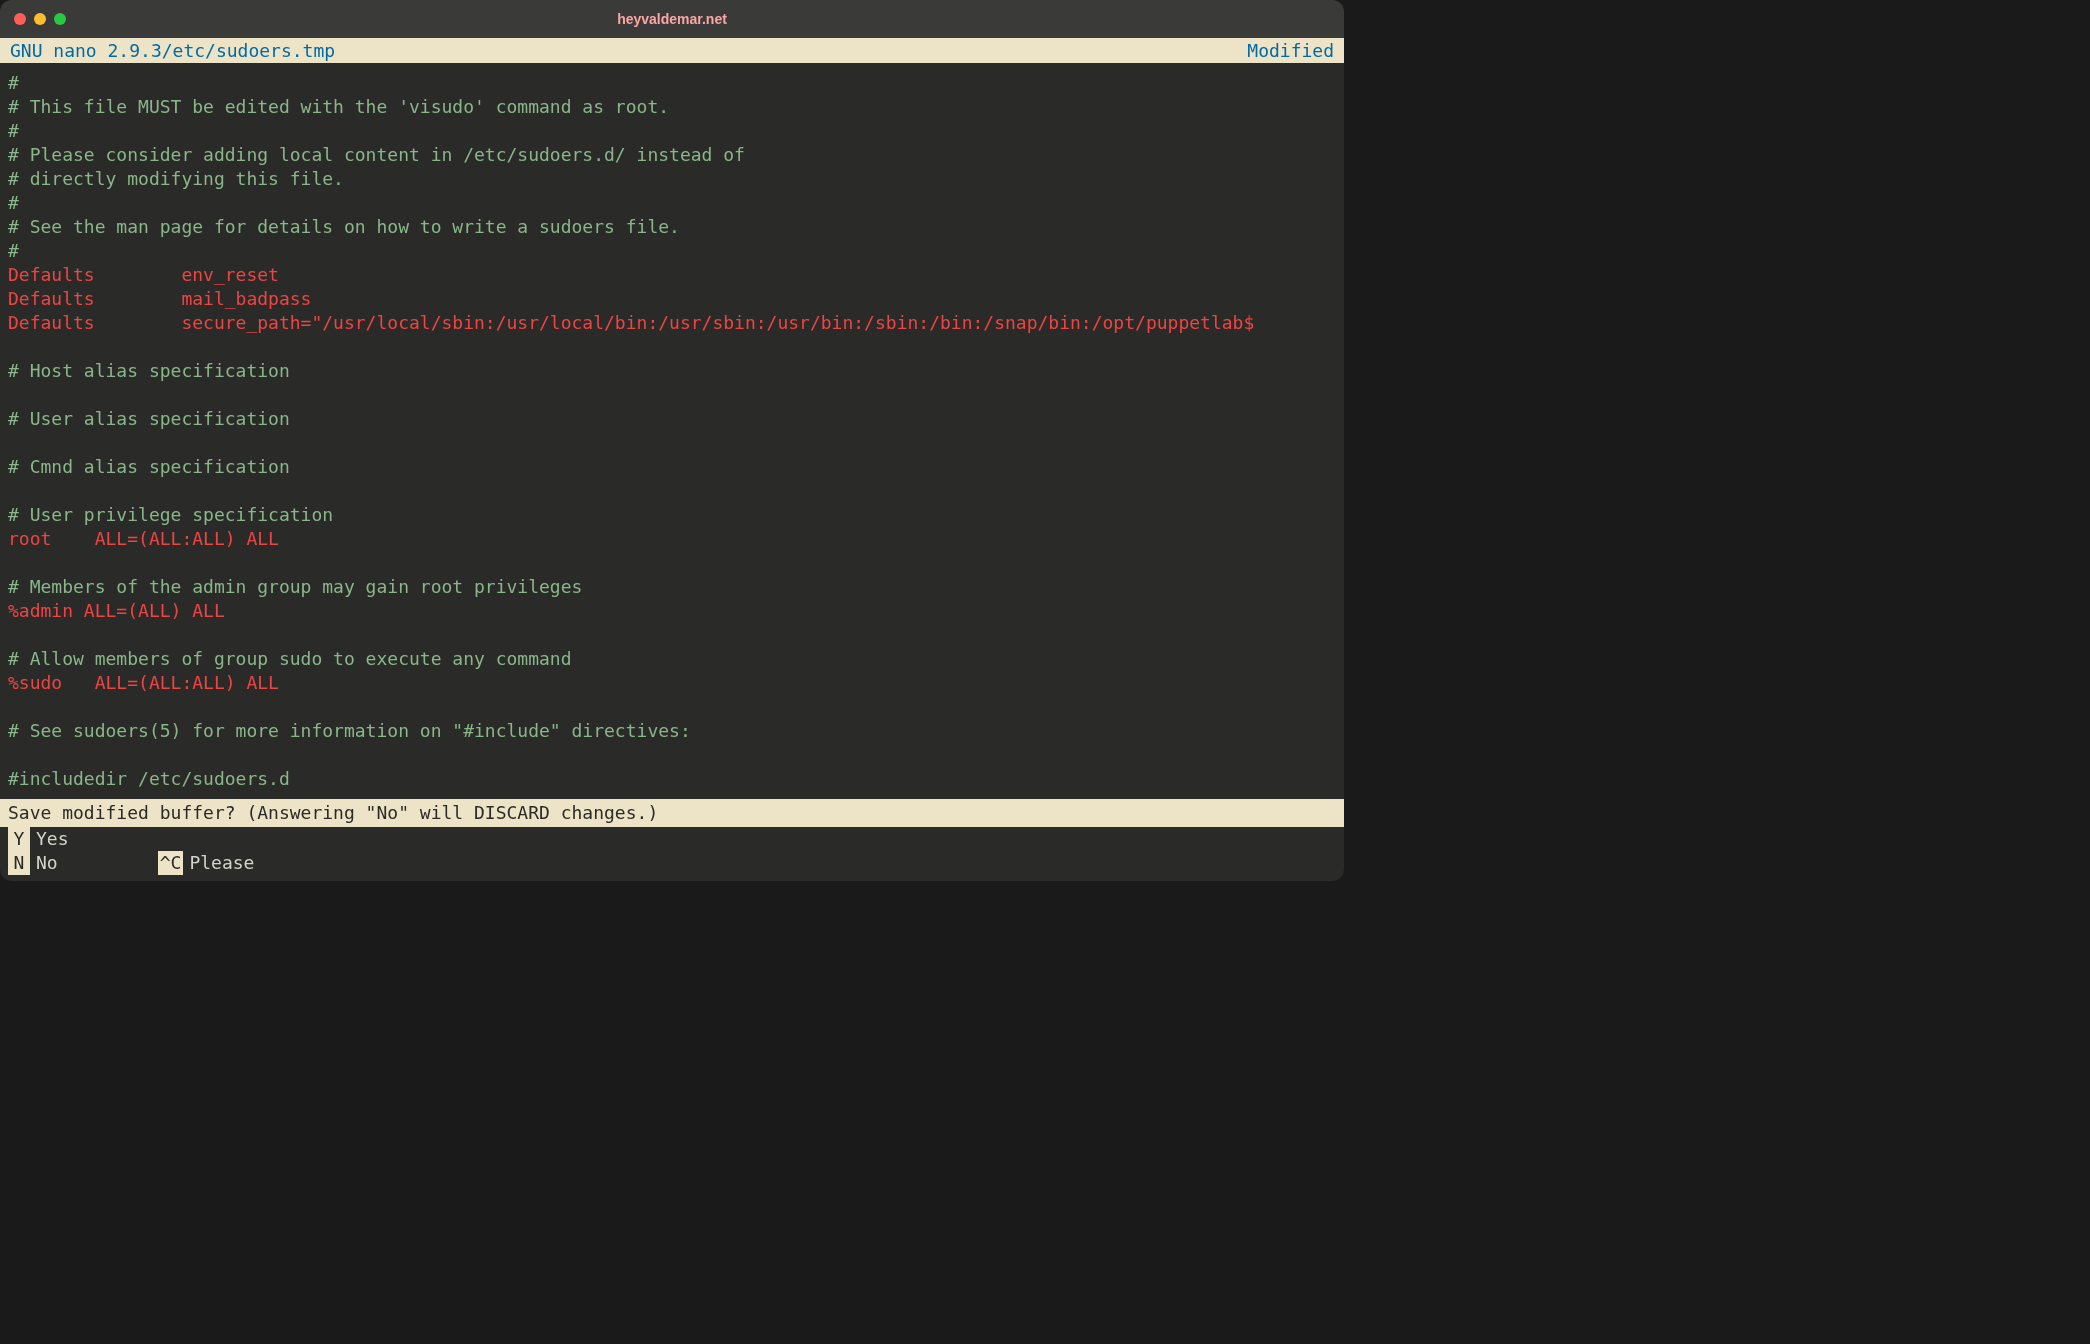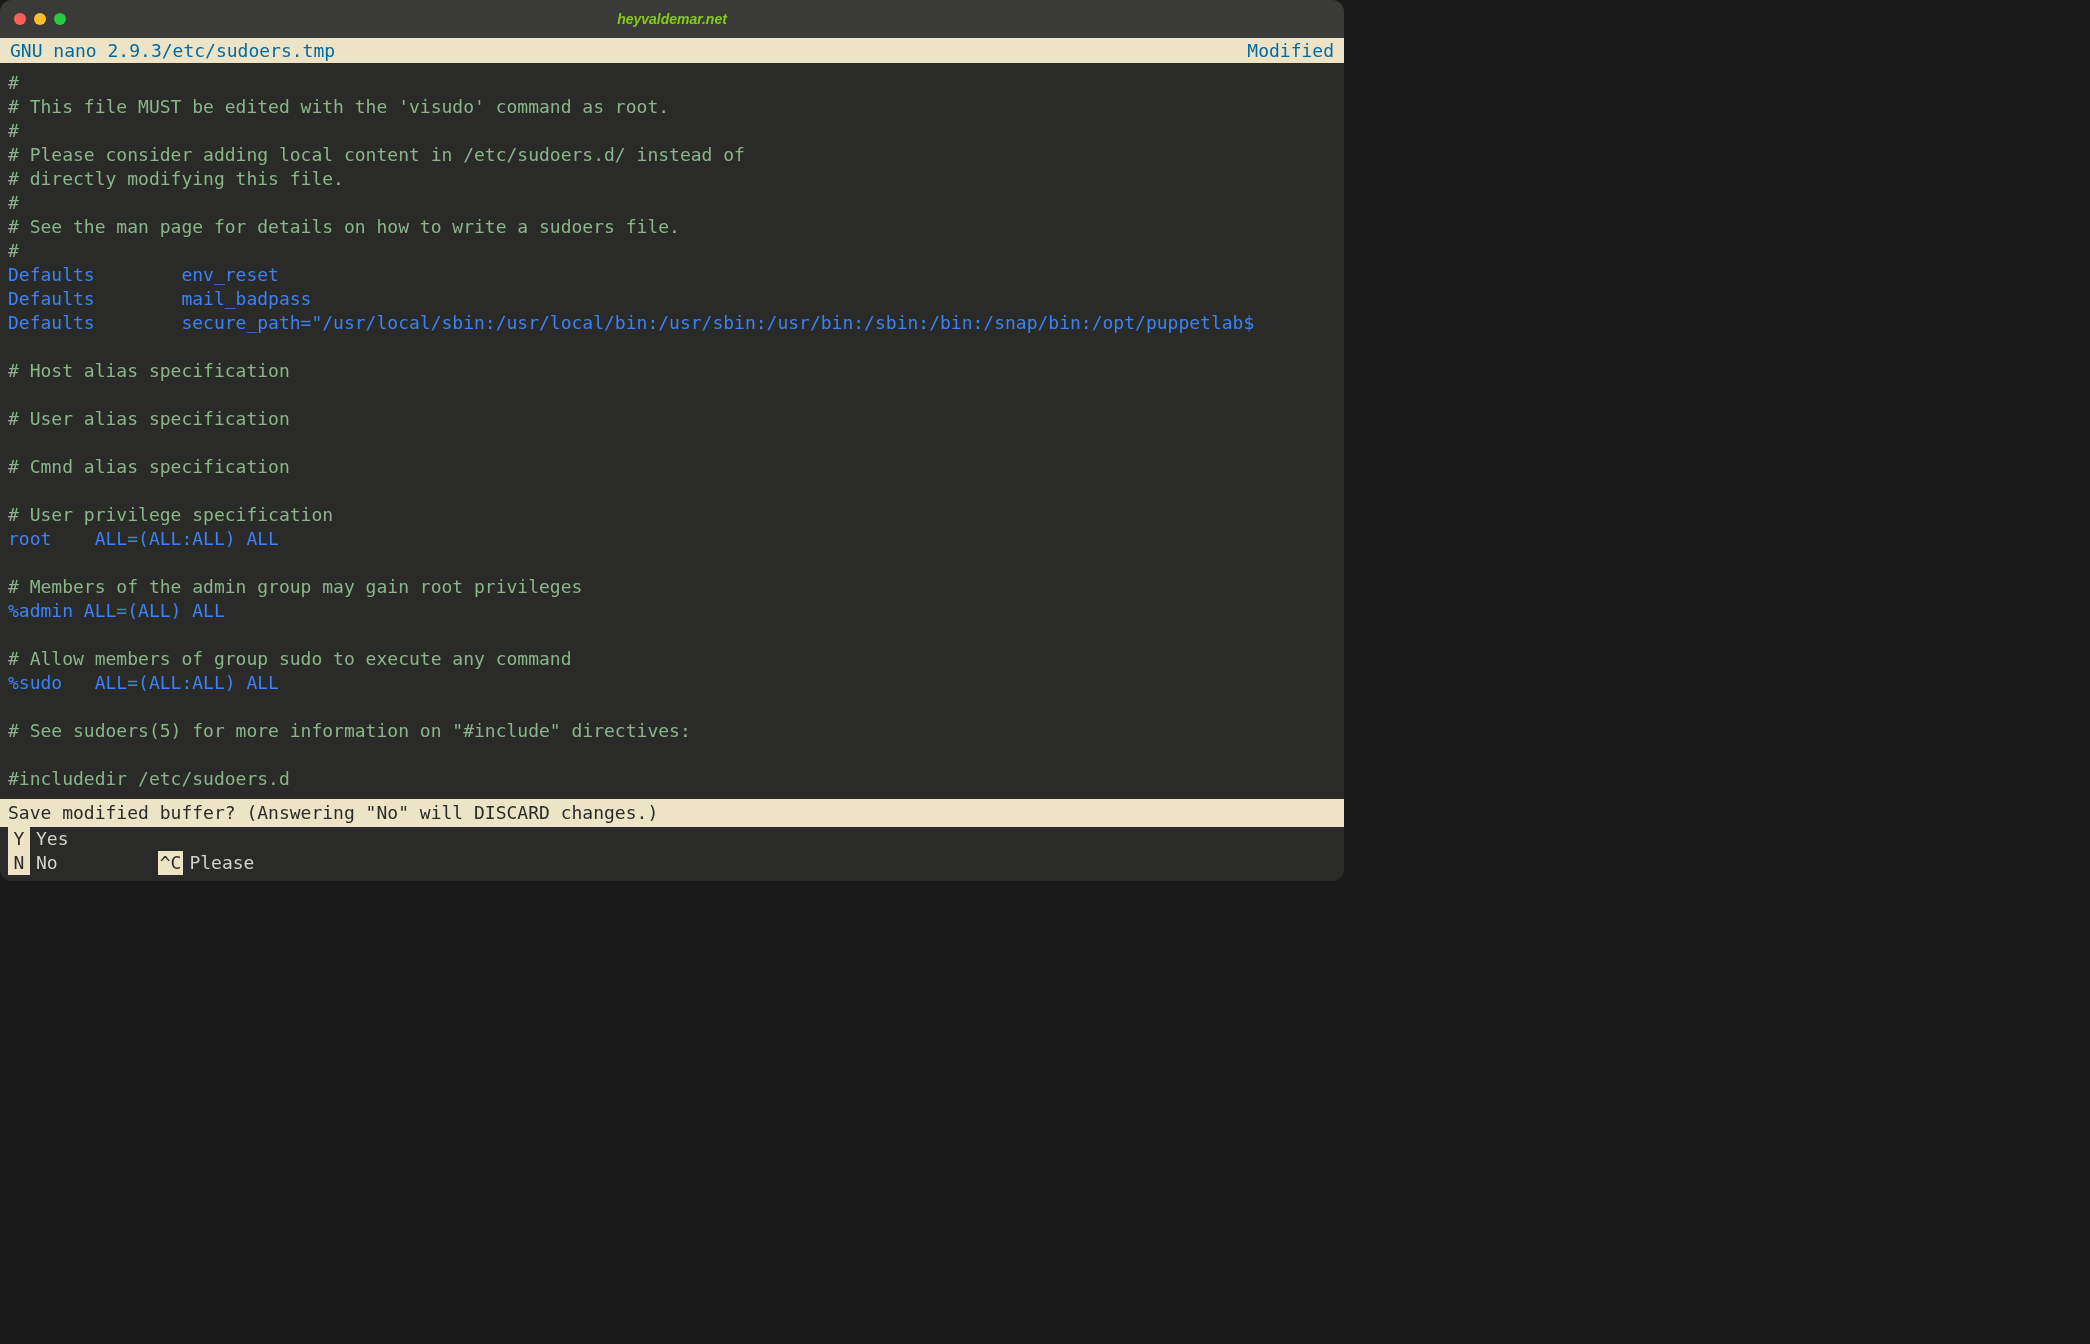--- a/index.html
+++ b/index.html
@@ -41,25 +41,24 @@
       height: 12px;
       border-radius: 50%;
     }
     .tl-red { background: #ff5f57; }
     .tl-yellow { background: #febc2e; }
     .tl-green { background: #28c840; }
     .window-title {
       position: absolute;
       left: 50%;
       transform: translateX(-50%);
-      color: #84cc16;
+      color: #fca5a5;
       font-size: 14px;
       font-weight: 600;
       font-family: -apple-system, BlinkMacSystemFont, sans-serif;
-      font-style: italic;
     }
     .editor-header {
       background: #ede4c7;
       color: #0369a1;
       display: flex;
       justify-content: space-between;
       font-size: 18px;
       padding: 2px 10px;
       font-weight: 500;
     }
@@ -76,21 +75,21 @@
     }
     .editor-body {
       flex: 1;
       padding: 8px 8px 0 8px;
       font-size: 18px;
       line-height: 24px;
       overflow: hidden;
       white-space: pre;
     }
     .comment { color: #8ab68a; }
-    .normal { color: #3b82f6; }
+    .normal { color: #ef4444; }
     .prompt-bar {
       background: #ede4c7;
       color: #2a2b28;
       font-size: 18px;
       padding: 2px 8px;
       line-height: 24px;
     }
     .shortcuts {
       padding: 0 8px 6px 8px;
       font-size: 18px;

